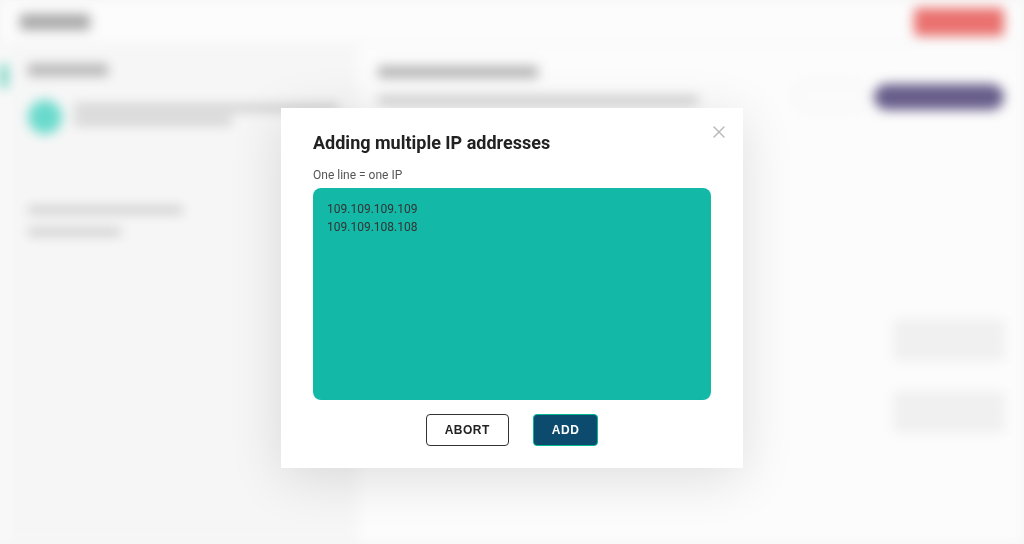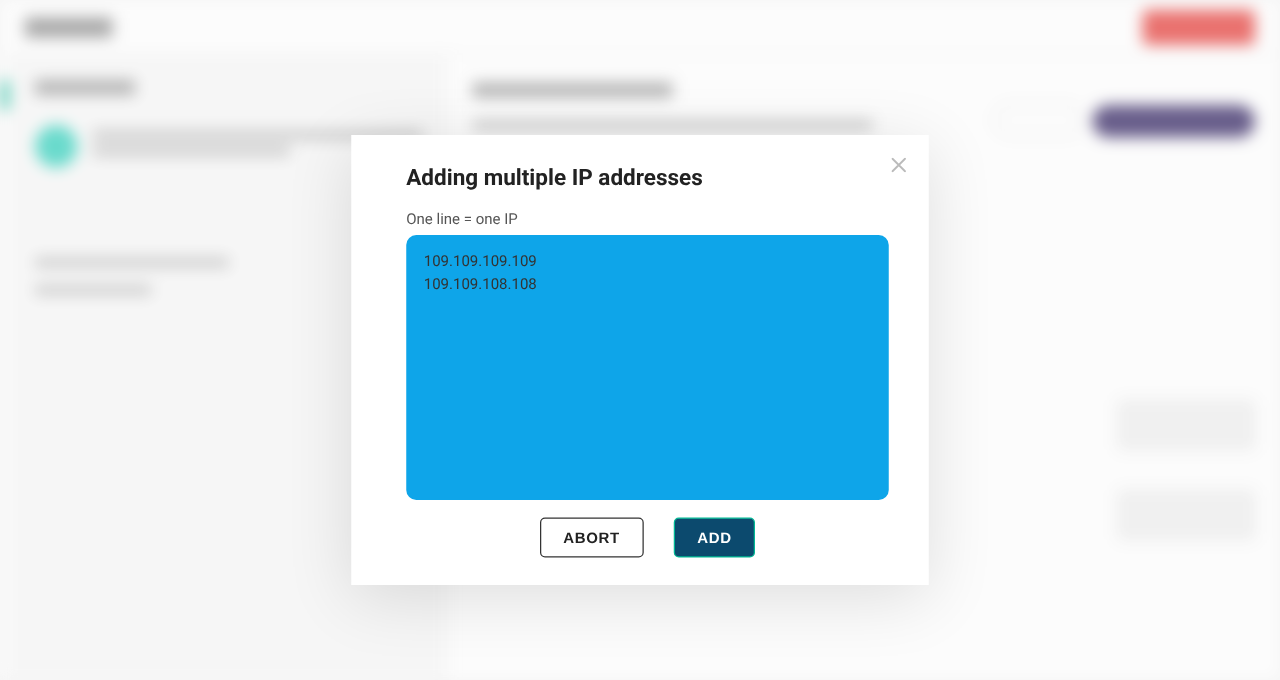--- a/index.html
+++ b/index.html
@@ -163,39 +163,39 @@
       display: flex;
       align-items: center;
       justify-content: center;
       cursor: pointer;
       color: #bbb;
       background: none;
       border: none;
       font-size: 16px;
     }
     .modal-body {
-      padding: 24px 32px 22px 44px;
+      padding: 24px 32px 22px 32px;
     }
     .modal-title {
       font-size: 18px;
       font-weight: 700;
       color: #222;
       margin-bottom: 15px;
     }
     .modal-hint {
       font-size: 12px;
       color: #555;
       margin-bottom: 6px;
     }
     .ip-textarea {
       width: 100%;
       height: 212px;
       border: none;
       border-radius: 8px;
-      background: #0ea5e9;
+      background: #14b8a6;
       padding: 12px 14px;
       font-size: 12px;
       font-family: inherit;
       color: #333;
       resize: none;
       outline: none;
       line-height: 1.5;
     }
     .modal-actions {
       display: flex;

